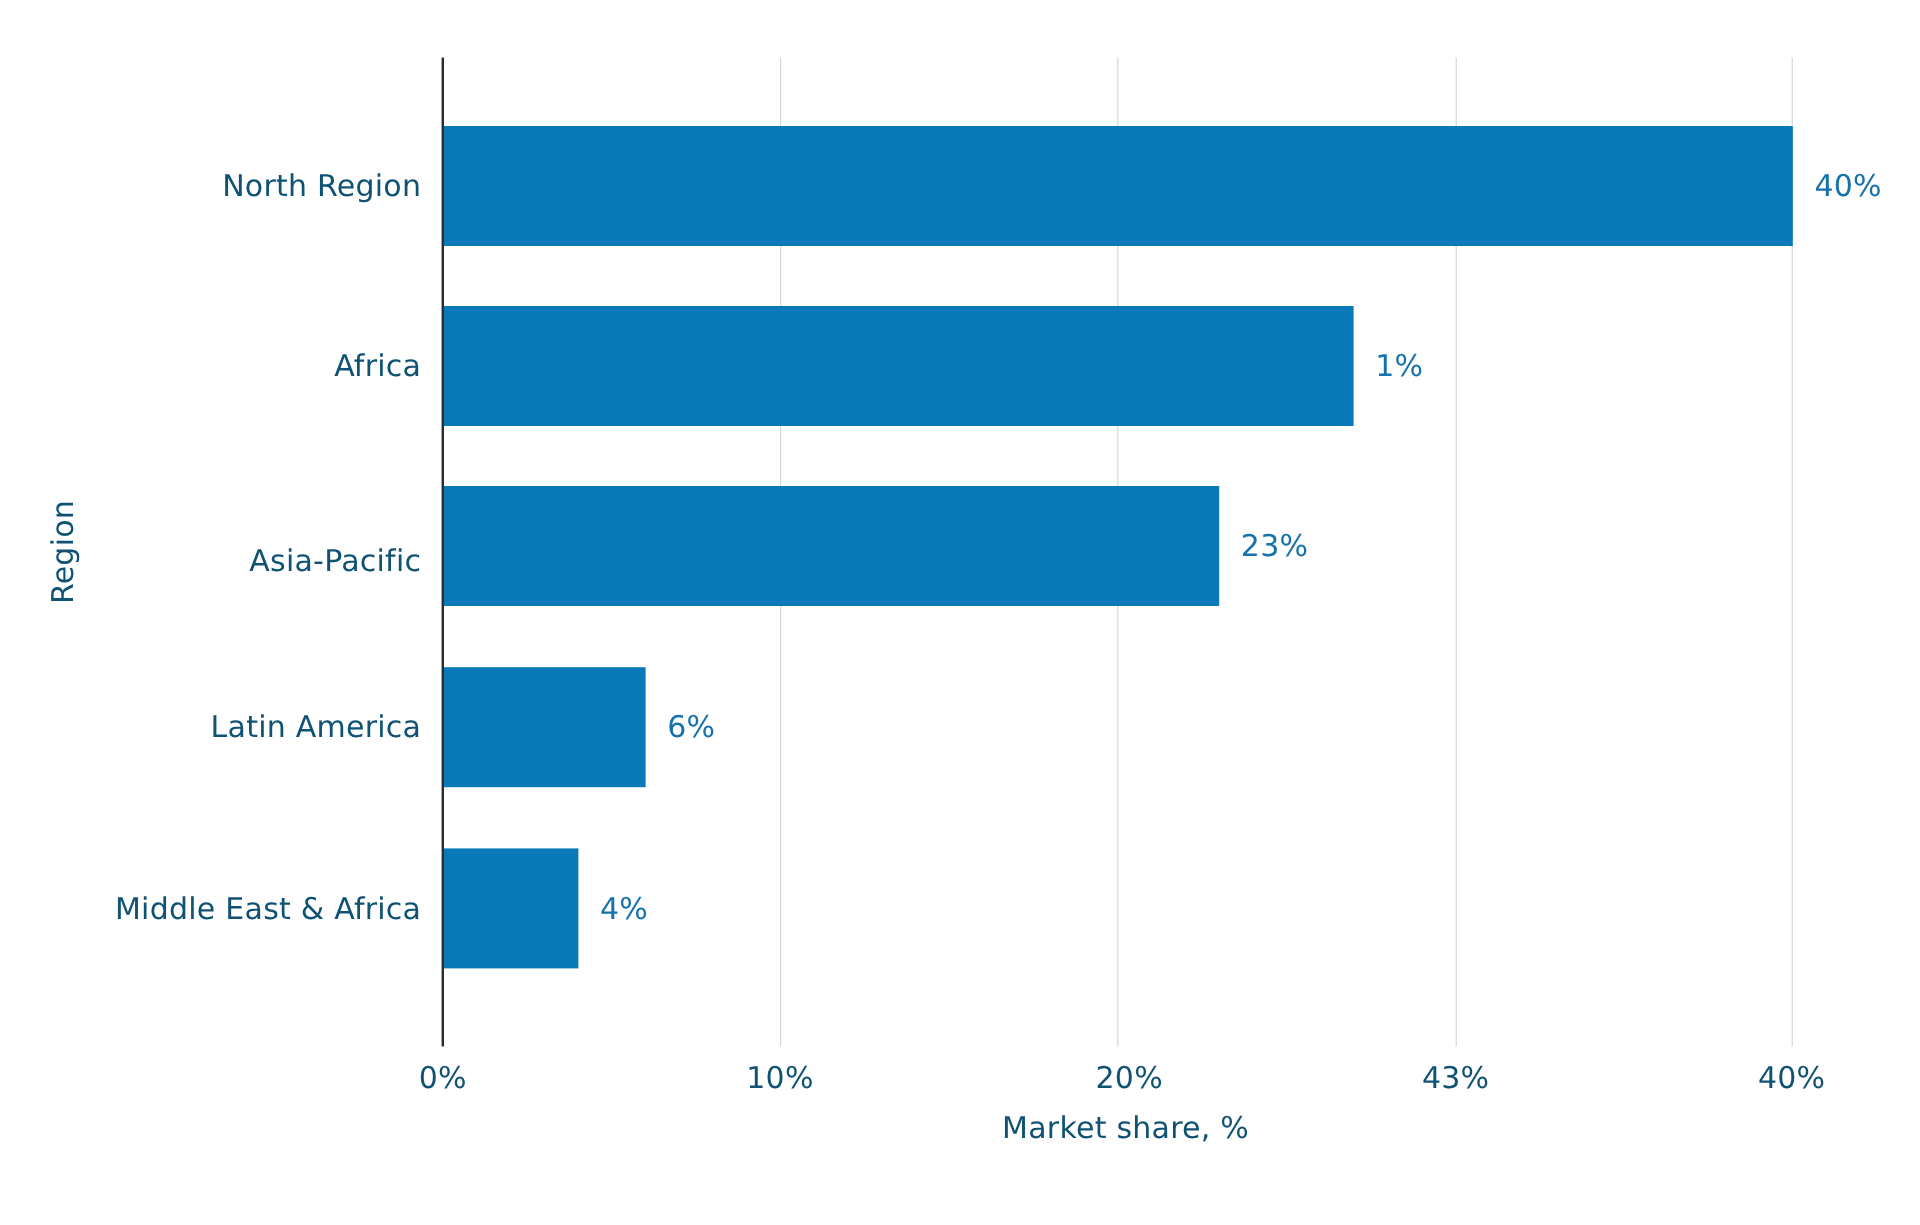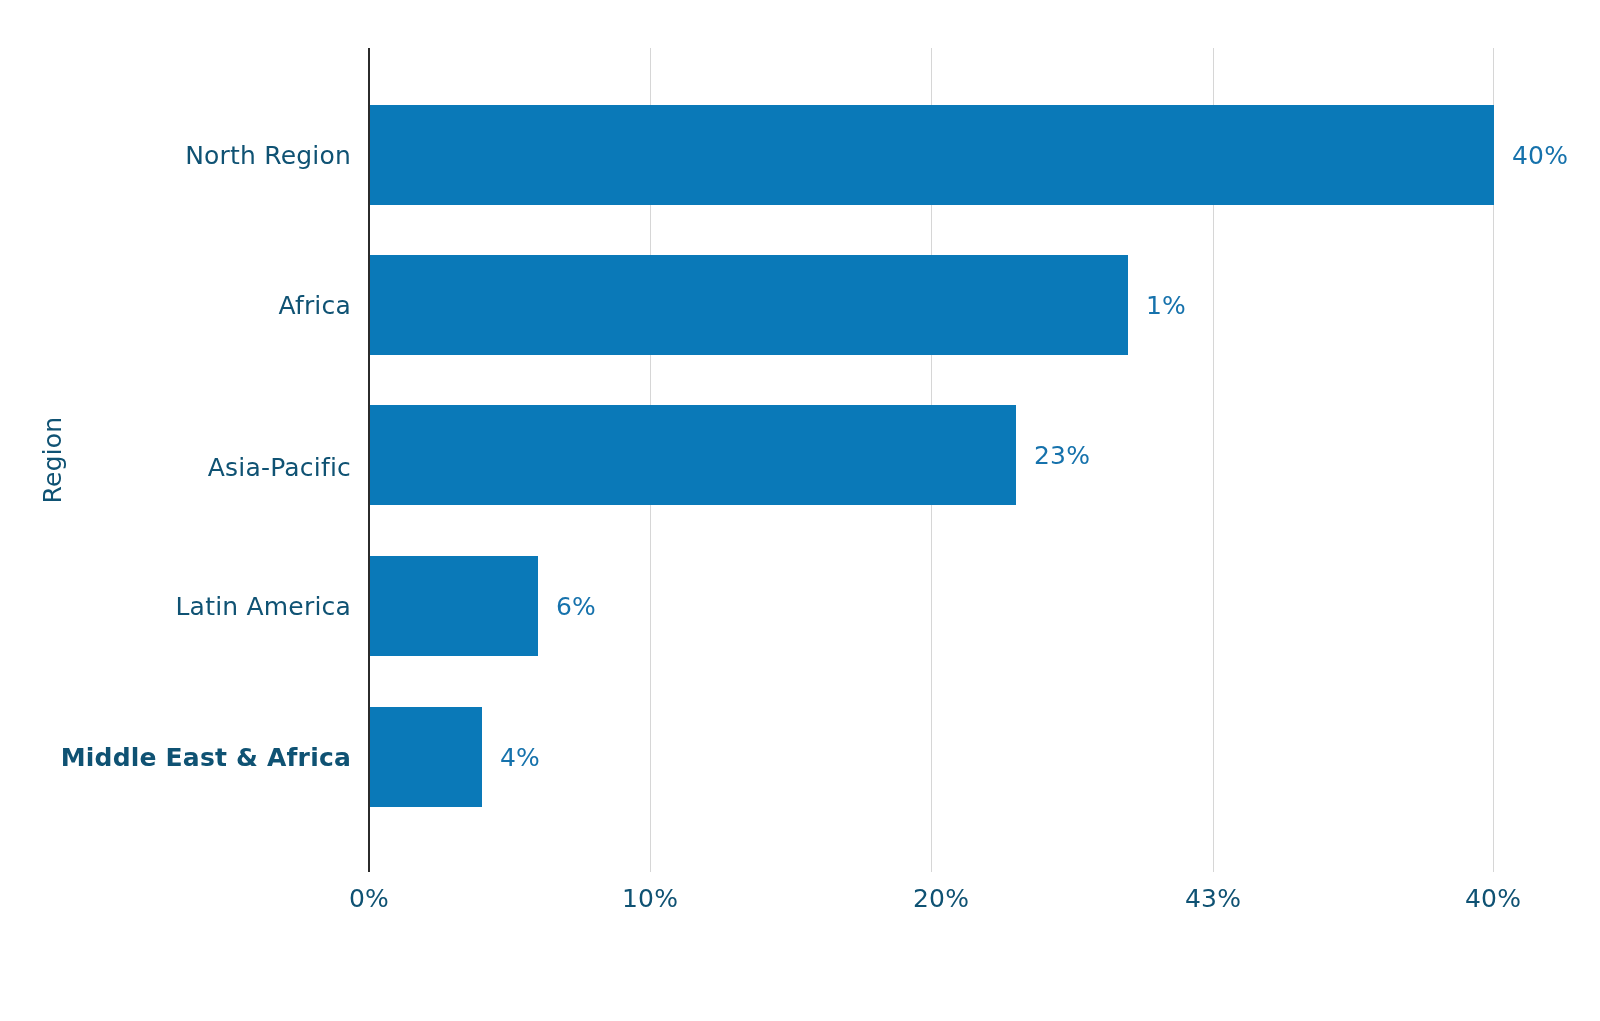--- a/index.html
+++ b/index.html
@@ -158,24 +158,27 @@
       <div class="bar-value" style="left:131px;">4%</div>
     </div>
   </div>
 
   <div id="y-axis-spine"></div>
 
   <div class="cat-label" style="top:155px;">North Region</div>
   <div class="cat-label" style="top:305px;">Africa</div>
   <div class="cat-label" style="top:467px;">Asia-Pacific</div>
   <div class="cat-label" style="top:606px;">Latin America</div>
-  <div class="cat-label" style="top:757px;font-weight:bold;">Middle East &amp; Africa</div>
+  <div class="cat-label" style="top:757px;">Middle East &amp; Africa</div>
 
   <div class="xtick-label" style="left:369px;">0%</div>
   <div class="xtick-label" style="left:650px;">10%</div>
   <div class="xtick-label" style="left:931px;margin-left:10px;">20%</div>
   <div class="xtick-label" style="left:1213px;">43%</div>
   <div class="xtick-label" style="left:1493px;">40%</div>
 
+  <div id="x-axis-title">
+    <span id="x-axis-title-inner">Market share, %</span>
+  </div>
 
   <div id="y-axis-title">Region</div>
 
 </div>
 
 </body></html>

